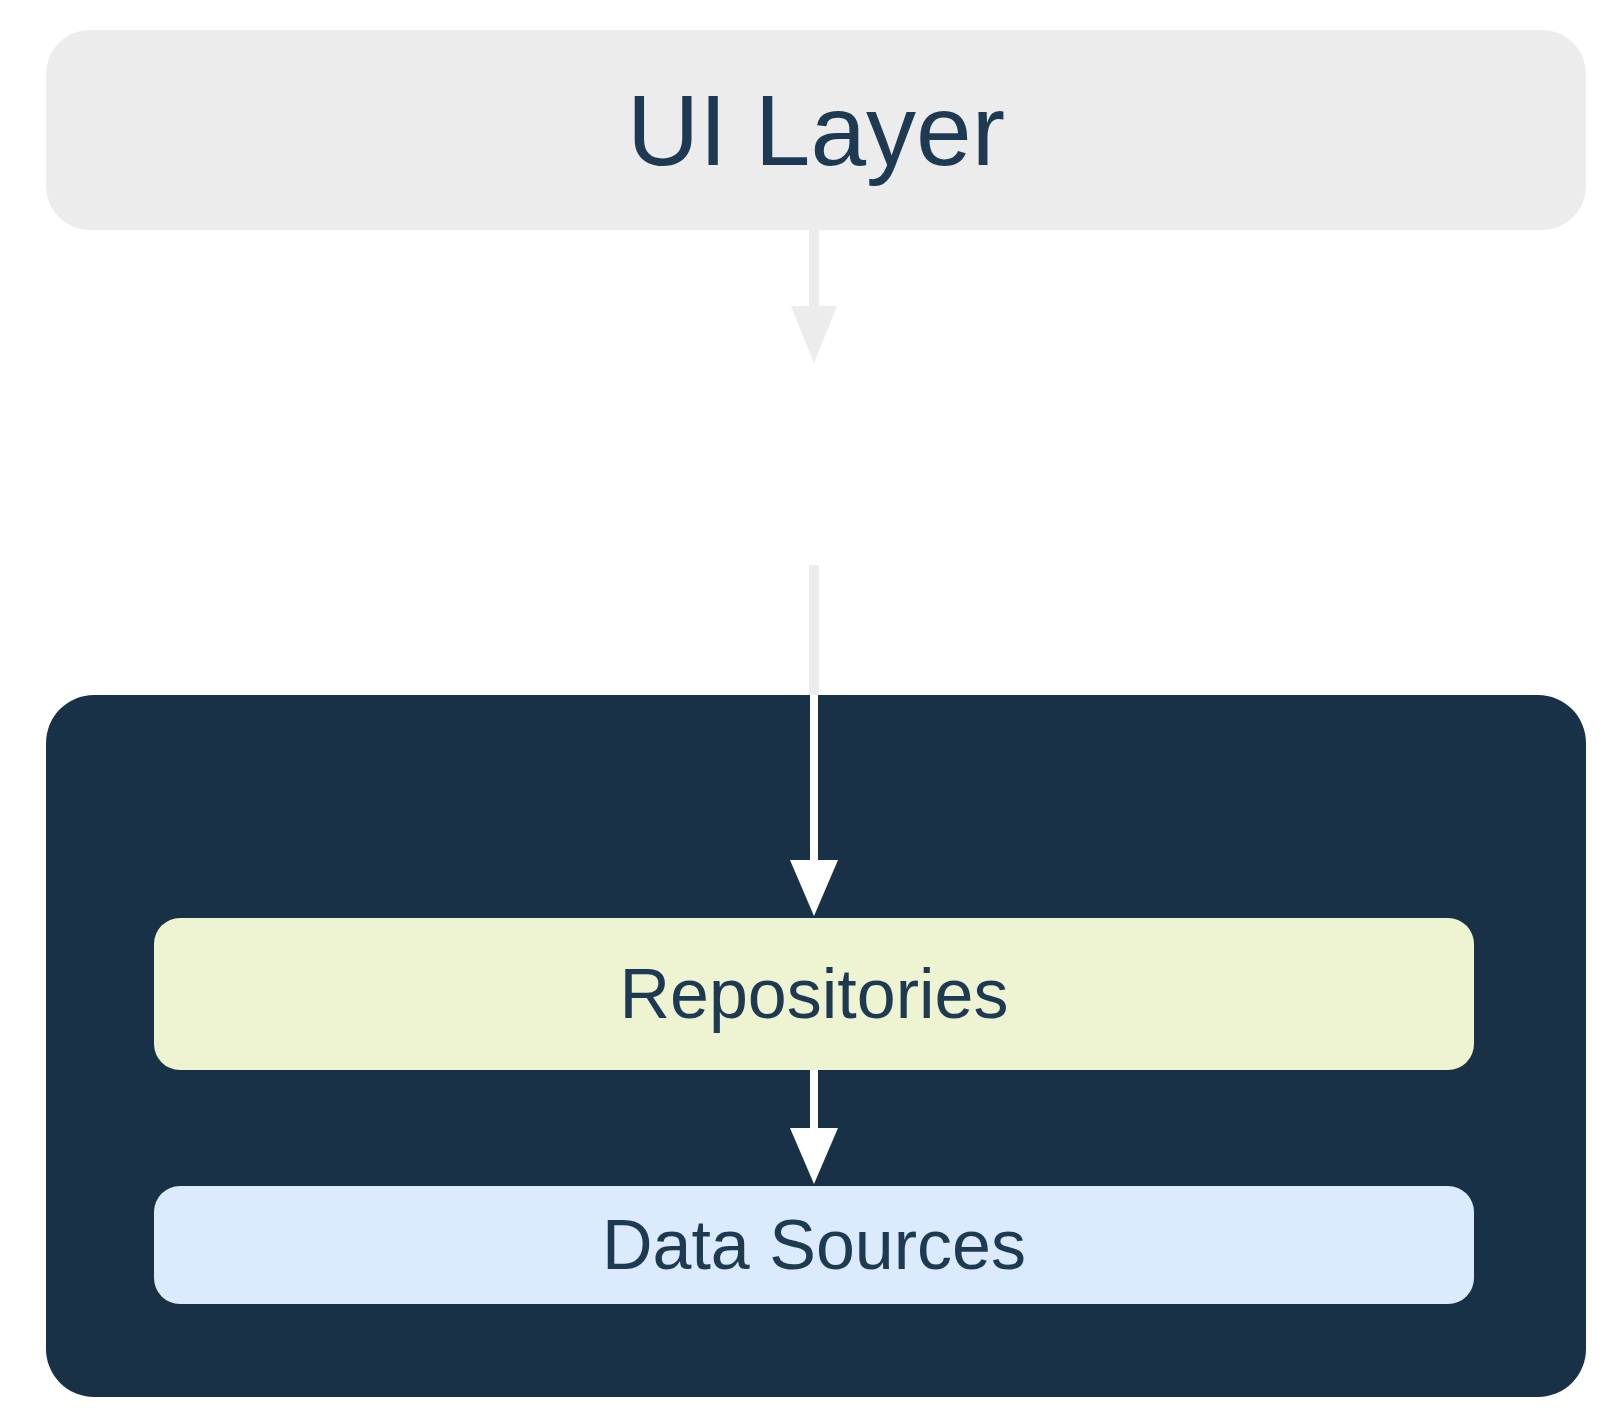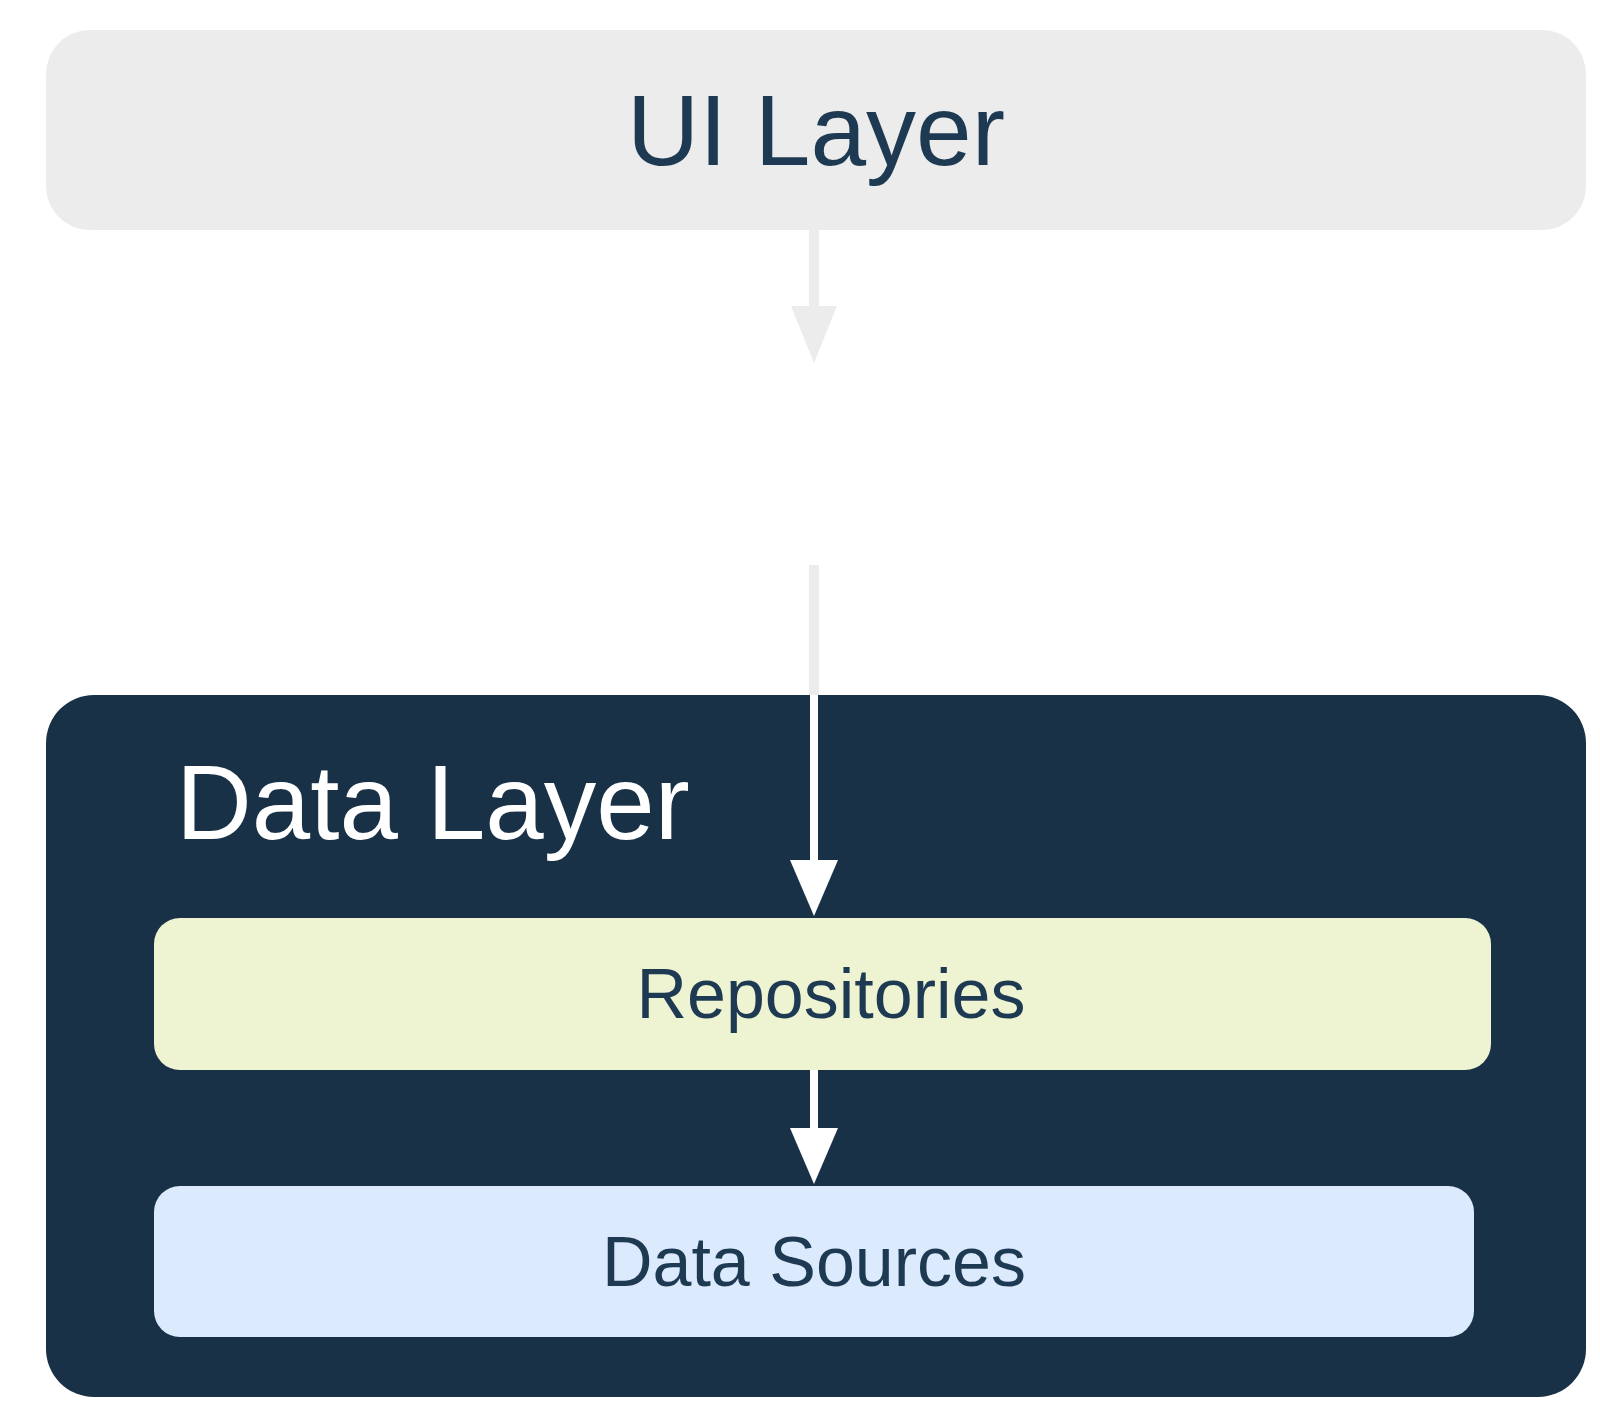--- a/index.html
+++ b/index.html
@@ -39,24 +39,24 @@
     left:30px;top:695px;width:1540px;height:702px;
     background:var(--data-layer-navy);border-radius:48px;
   }
   .data-layer-title{
     position:absolute;left:160px;top:750px;
     font-size:105px;font-weight:300;line-height:1;
     color:var(--data-layer-title-text);white-space:nowrap;
   }
   .box-repositories{
     left:138px;top:918px;width:1320px;height:152px;
-    background:var(--repositories-fill);border-radius:26px;padding-left:17px;
+    background:var(--repositories-fill);border-radius:26px;
   }
   .box-datasources{
-    left:138px;top:1186px;width:1320px;height:151px;
+    left:138px;top:1186px;width:1320px;height:118px;
     background:var(--data-sources-fill);border-radius:26px;
   }
   .inner-label{
     font-size:70px;font-weight:300;color:var(--heading-text);white-space:nowrap;
   }
   .shaft{position:absolute;}
   .head{position:absolute;width:0;height:0;}
   
   .a1-shaft{left:793px;top:230px;width:10px;height:76px;background:var(--arrow-gray);}
   .a1-head{
@@ -89,21 +89,20 @@
     <span class="hdr">UI Layer</span>
   </div>
 
   <div class="shaft a1-shaft"></div>
   <div class="head a1-head"></div>
 
 
   <div class="shaft a2-shaft-gray"></div>
 
   <div class="box box-data"></div>
-  <div class="data-layer-title">Data Layer</div>
 
   <div class="shaft a2-shaft-white"></div>
   <div class="head a2-head"></div>
 
   <div class="box box-repositories">
     <span class="inner-label">Repositories</span>
   </div>
 
   <div class="shaft a3-shaft"></div>
   <div class="head a3-head"></div>

